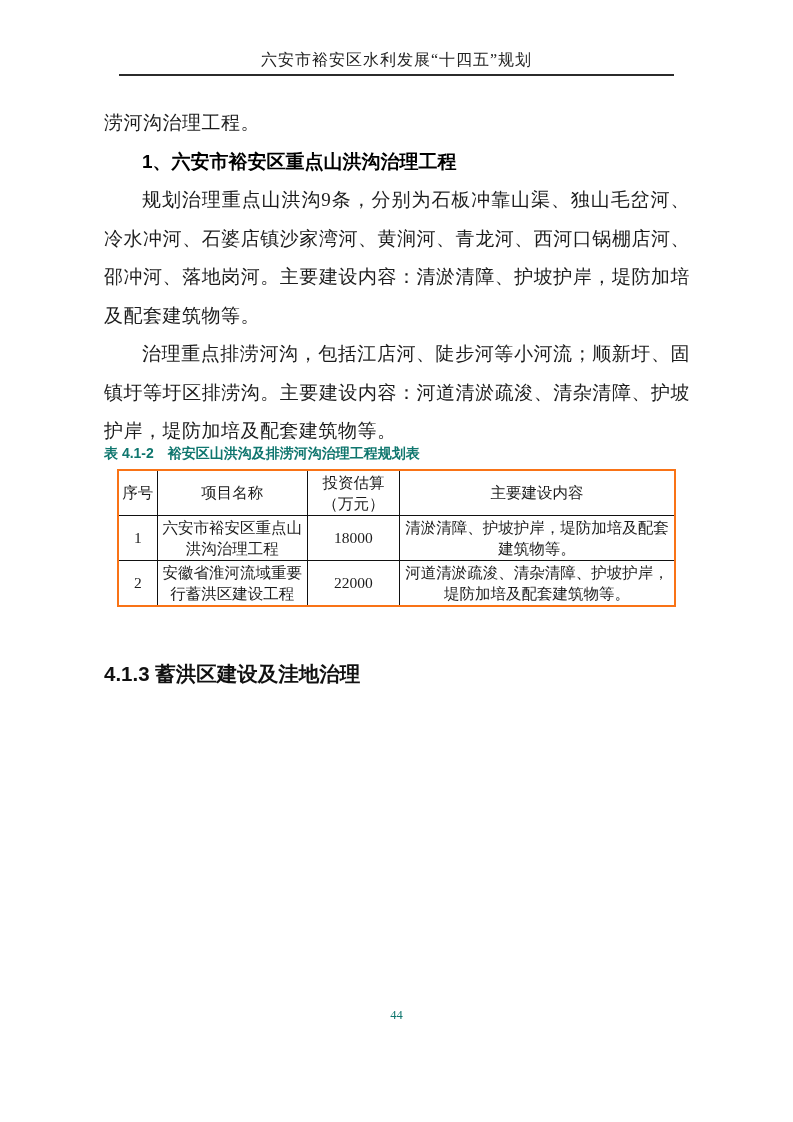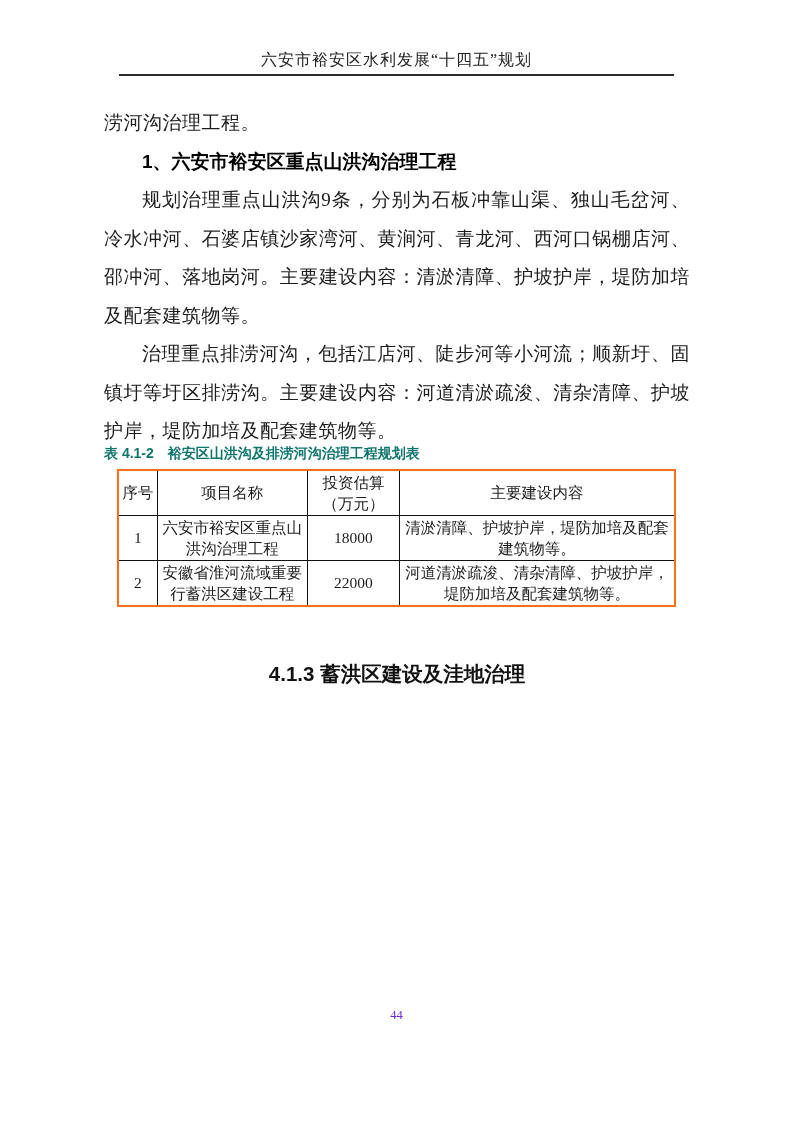--- a/index.html
+++ b/index.html
@@ -55,21 +55,20 @@
     color: #000000;
   }
 
   .section-heading {
     margin: 46px 0 0 0;
     font-family: "Liberation Sans", "DejaVu Sans", sans-serif;
     font-weight: bold;
     font-size: 20.5px;
     line-height: 42px;
     color: #111;
-    text-align: center;
   }
   .after-section { margin-top: 16px; }
 
   
   .table-caption {
     margin: -8px 0 0 0;
     font-family: "Liberation Sans", "DejaVu Sans", sans-serif;
     font-weight: bold;
     font-size: 14px;
     line-height: 20px;
@@ -101,21 +100,21 @@
   tr.row-total { height: 25px; }
   tr.row-item1 { height: 45px; }
   tr.row-item2 { height: 44px; }
 
   
   .page-number {
     position: absolute;
     top: 1008px; left: 0; width: 100%;
     text-align: center;
     font-size: 12.5px;
-    color: #6d28d9;
+    color: #0f766e;
   }
 </style>
 </head>
 <body>
 
 <div class="page">
 
   <div class="page-header-title">六安市裕安区水利发展“十四五”规划</div>
   <div class="header-rule"></div>
 

